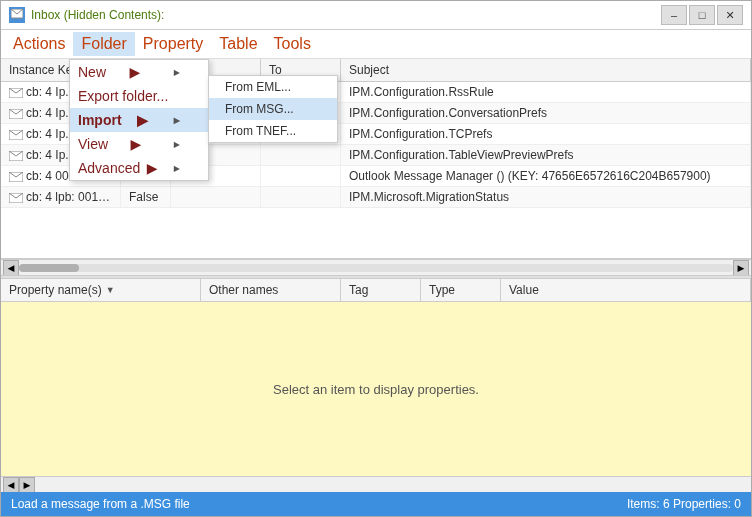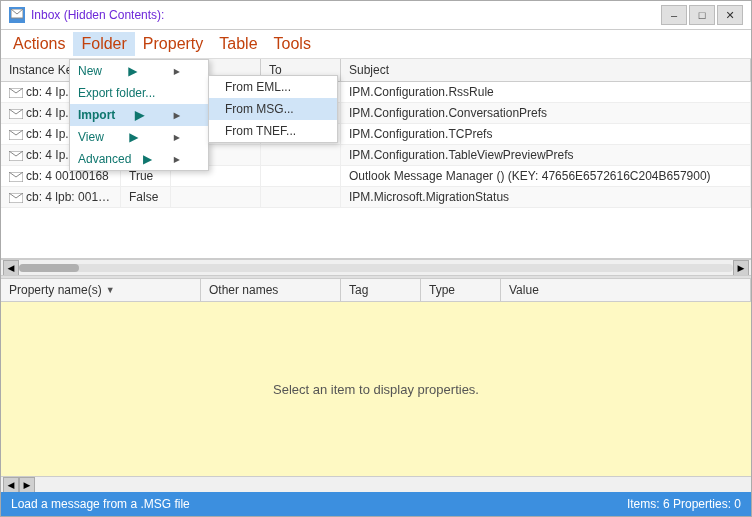--- a/index.html
+++ b/index.html
@@ -3,21 +3,21 @@
   <meta charset="utf-8">
   <style>
     * { box-sizing: border-box; margin: 0; padding: 0; }
     body { font-family: 'Segoe UI', Tahoma, sans-serif; font-size: 12px; background: #f0f0f0; width: 752px; height: 517px; overflow: hidden; }
     
     .window { width: 752px; height: 517px; background: #fff; border: 1px solid #aaa; display: flex; flex-direction: column; }
     
     .title-bar { background: #fff; border-bottom: 1px solid #ccc; display: flex; align-items: center; justify-content: space-between; padding: 4px 8px; min-height: 28px; }
     .title-bar-left { display: flex; align-items: center; gap: 6px; }
     .title-icon { width: 16px; height: 16px; background: #4a90d9; display: inline-flex; align-items: center; justify-content: center; }
-    .title-text { font-size: 12px; color: #6d28d9; }
+    .title-text { font-size: 12px; color: #4d7c0f; }
     .title-controls { display: flex; gap: 2px; }
     .title-btn { width: 26px; height: 20px; background: #e0e0e0; border: 1px solid #bbb; cursor: pointer; display: flex; align-items: center; justify-content: center; font-size: 11px; color: #333; }
     
     .menu-bar { display: flex; align-items: center; background: #fff; border-bottom: 1px solid #ddd; padding: 2px 4px; min-height: 24px; }
     .menu-item { padding: 3px 8px; cursor: pointer; font-size: 16px; color: #c2410c; }
     .menu-item:hover, .menu-item.active { background: #d0e4f7; }
     
     .main-content { display: flex; flex-direction: column; flex: 1; overflow: hidden; position: relative; }
     
     .table-area { flex: 0 0 200px; overflow: hidden; border-bottom: 1px solid #ccc; }
@@ -60,21 +60,21 @@
     .scrollbar-h2 { height: 16px; background: #f0f0f0; border-top: 1px solid #ccc; display: flex; align-items: center; padding: 0 2px; }
     
     .status-bar { height: 24px; background: #3c8fdf; display: flex; align-items: center; justify-content: space-between; padding: 0 10px; }
     .status-left { color: #fff; font-size: 12px; }
     .status-right { color: #fff; font-size: 12px; }
     
     
     .dropdown-container { position: absolute; top: 0; left: 0; z-index: 1000; }
     
     .menu-popup { position: absolute; background: #fff; border: 1px solid #ccc; box-shadow: 2px 2px 6px rgba(0,0,0,0.2); min-width: 140px; }
-    .menu-popup-item { padding: 4px 28px 4px 8px; cursor: pointer; font-size: 12px; color: #0f766e; display: flex; align-items: center; justify-content: space-between; white-space: nowrap; }
+    .menu-popup-item { padding: 4px 28px 4px 8px; cursor: pointer; font-size: 14px; color: #7f1d1d; display: flex; align-items: center; justify-content: space-between; white-space: nowrap; }
     .menu-popup-item:hover, .menu-popup-item.highlighted { background: #d0e4f7; font-weight: bold; }
     .menu-popup-item.has-sub::after { content: '▶'; font-size: 8px; margin-left: 10px; color: #555; }
     
     .sub-menu-popup { position: absolute; background: #fff; border: 1px solid #ccc; box-shadow: 2px 2px 6px rgba(0,0,0,0.2); min-width: 130px; }
     .sub-menu-popup-item { padding: 4px 16px; cursor: pointer; font-size: 12px; color: #333; white-space: nowrap; }
     .sub-menu-popup-item:hover, .sub-menu-popup-item.highlighted { background: #d0e4f7; }
     
     .sort-arrow { font-size: 9px; color: #555; }
     
     .arrow-btn { width: 16px; height: 16px; background: #d0d0d0; border: 1px solid #aaa; display: inline-flex; align-items: center; justify-content: center; cursor: pointer; font-size: 9px; }

